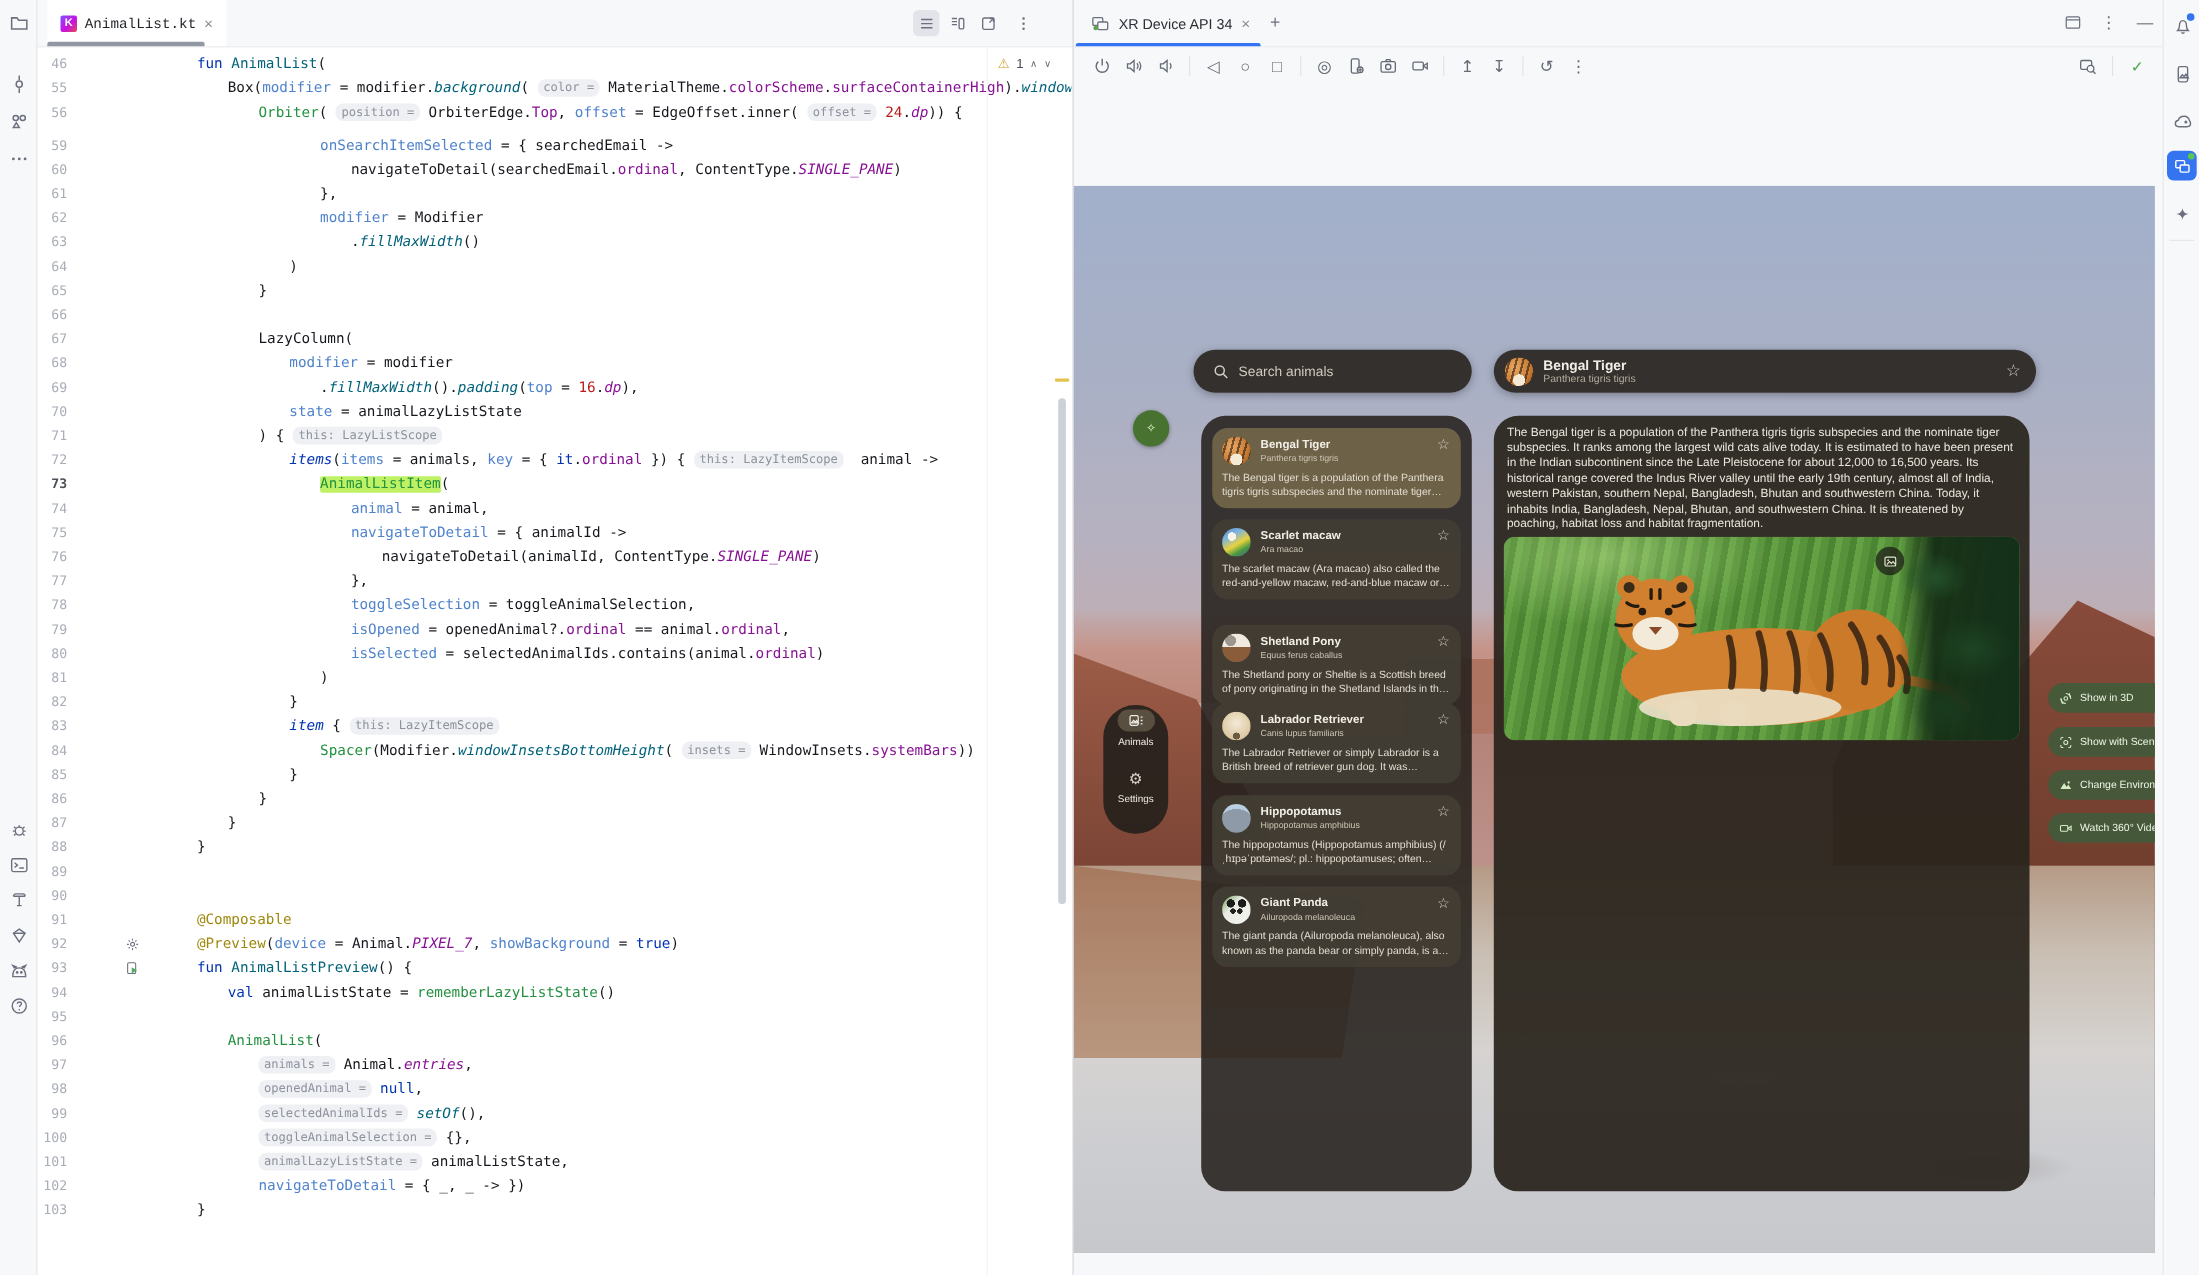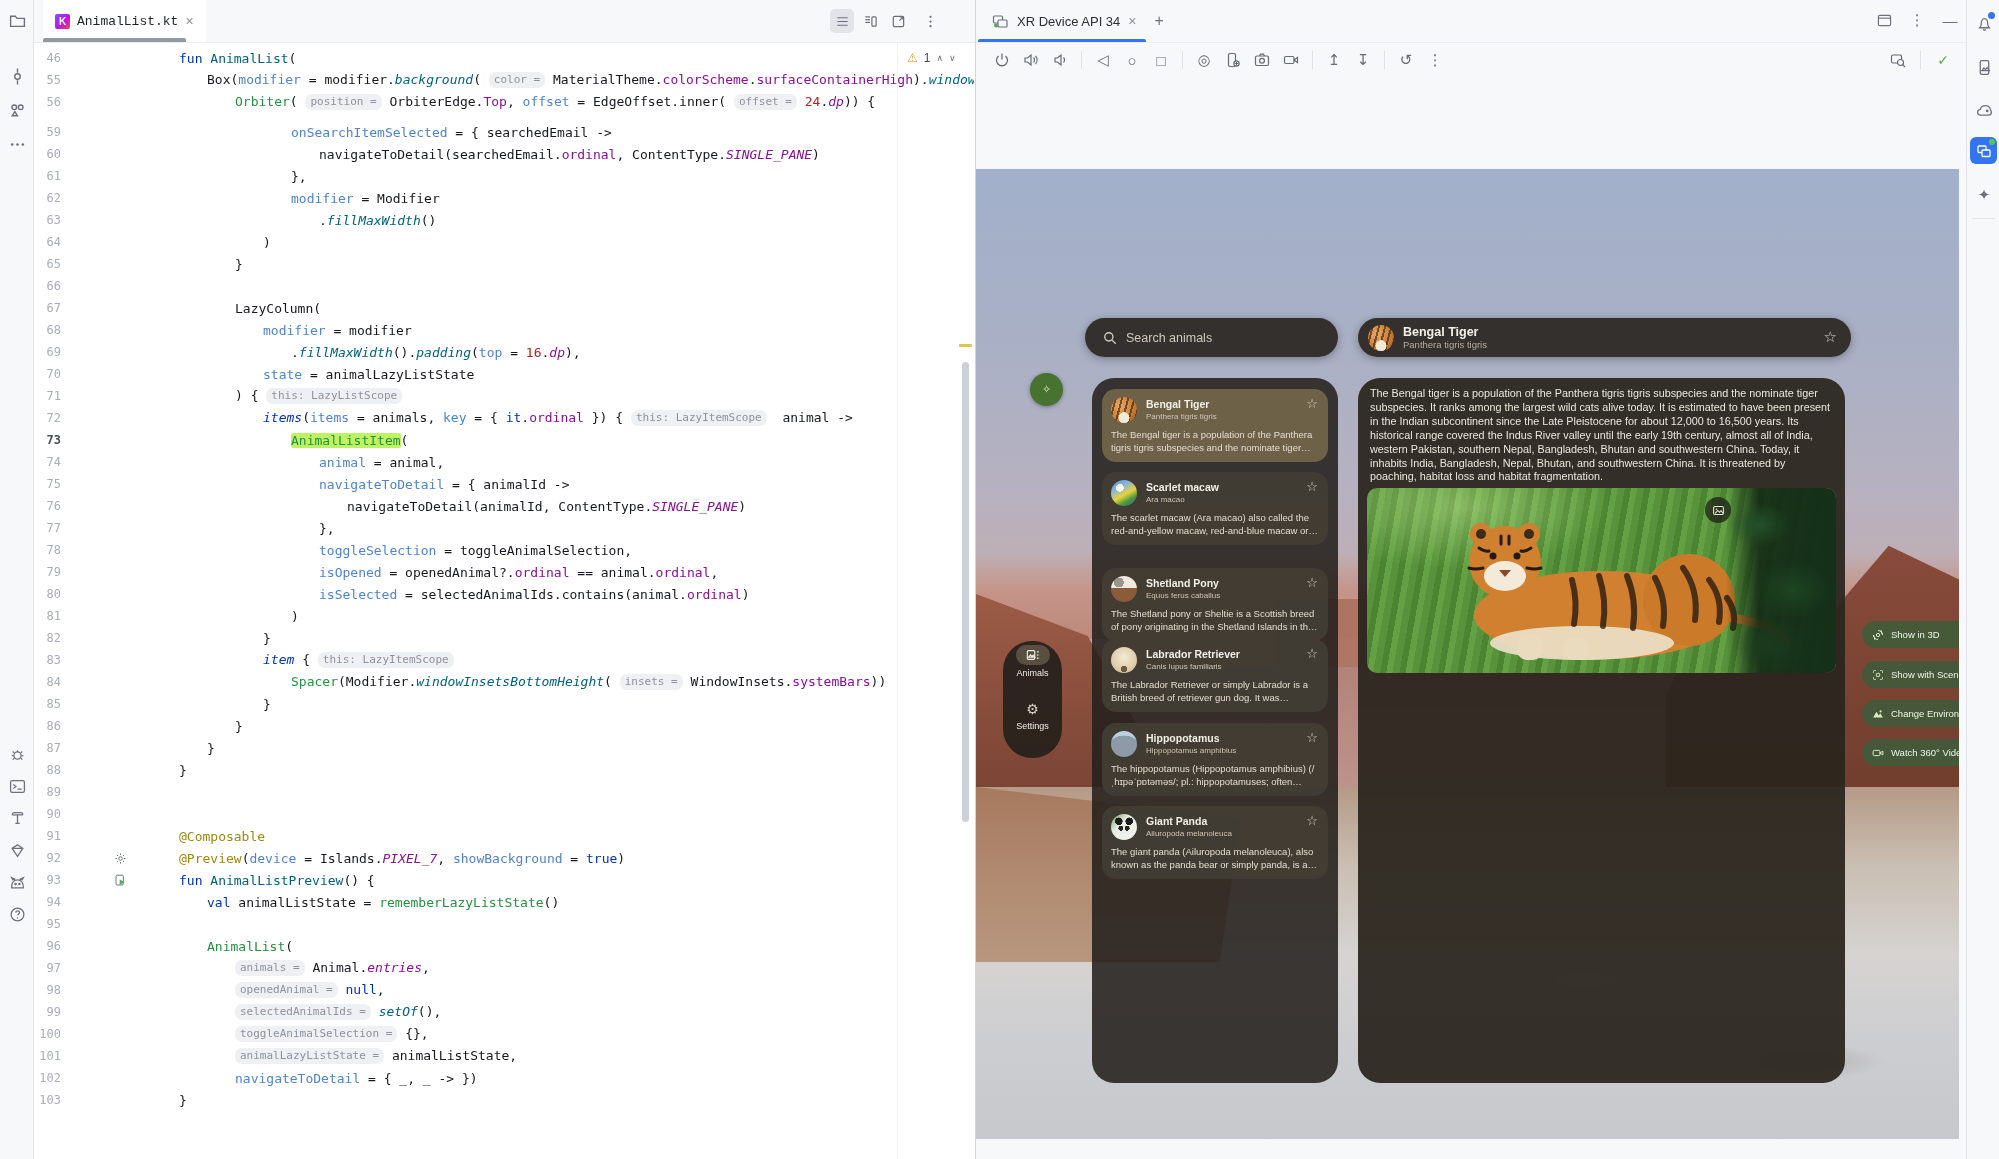--- a/index.html
+++ b/index.html
@@ -277,21 +277,21 @@
       <div class="crow"><span class="ln">85</span><span class="gut"></span><span class="ctext" style="padding-left: 84px;"><span>}</span></span></div>
       <div class="crow"><span class="ln">86</span><span class="gut"></span><span class="ctext" style="padding-left: 56px;"><span>}</span></span></div>
       <div class="crow"><span class="ln">87</span><span class="gut"></span><span class="ctext" style="padding-left: 28px;"><span>}</span></span></div>
       <div class="crow"><span class="ln">88</span><span class="gut"></span><span class="ctext" style="padding-left: 0px;"><span>}</span></span></div>
       <div class="crow"><span class="ln">89</span><span class="gut"></span><span class="ctext" style="padding-left: 0px;"></span></div>
       <div class="crow"><span class="ln">90</span><span class="gut"></span><span class="ctext" style="padding-left: 0px;"></span></div>
       <div class="crow"><span class="ln">91</span><span class="gut"></span><span class="ctext" style="padding-left: 0px;"><span class="c-ann">@Composable</span></span></div>
       <div class="crow"><span class="ln">92</span><span class="gut"><svg viewBox="0 0 16 16" fill="none" stroke="#6c707e" stroke-width="1.2">
             <circle cx="8" cy="8" r="2.2"></circle>
             <path d="M8 1.8v2M8 12.2v2M1.8 8h2M12.2 8h2M3.6 3.6l1.4 1.4M11 11l1.4 1.4M12.4 3.6L11 5M5 11l-1.4 1.4"></path>
-          </svg></span><span class="ctext" style="padding-left: 0px;"><span class="c-ann">@Preview</span><span>(</span><span class="c-arg">device</span><span> = Islands.</span><span class="c-propi">PIXEL_7</span><span>, </span><span class="c-arg">showBackground</span><span> = </span><span class="c-k">true</span><span>)</span></span></div>
+          </svg></span><span class="ctext" style="padding-left: 0px;"><span class="c-ann">@Preview</span><span>(</span><span class="c-arg">device</span><span> = Animal.</span><span class="c-propi">PIXEL_7</span><span>, </span><span class="c-arg">showBackground</span><span> = </span><span class="c-k">true</span><span>)</span></span></div>
       <div class="crow"><span class="ln">93</span><span class="gut"><svg viewBox="0 0 16 16">
             <rect x="2.5" y="1.5" width="9" height="12" rx="1.5" fill="none" stroke="#6c707e" stroke-width="1.2"></rect>
             <path d="M7 6.5l6 3.5-6 3.5z" fill="#59a869"></path>
           </svg></span><span class="ctext" style="padding-left: 0px;"><span class="c-k">fun </span><span class="c-dec">AnimalListPreview</span><span>() {</span></span></div>
       <div class="crow"><span class="ln">94</span><span class="gut"></span><span class="ctext" style="padding-left: 28px;"><span class="c-k">val </span><span>animalListState = </span><span class="c-fn">rememberLazyListState</span><span>()</span></span></div>
       <div class="crow"><span class="ln">95</span><span class="gut"></span><span class="ctext" style="padding-left: 0px;"></span></div>
       <div class="crow"><span class="ln">96</span><span class="gut"></span><span class="ctext" style="padding-left: 28px;"><span class="c-fn">AnimalList</span><span>(</span></span></div>
       <div class="crow"><span class="ln">97</span><span class="gut"></span><span class="ctext" style="padding-left: 56px;"><span class="c-inlay">animals =</span><span> Animal.</span><span class="c-propi">entries</span><span>,</span></span></div>
       <div class="crow"><span class="ln">98</span><span class="gut"></span><span class="ctext" style="padding-left: 56px;"><span class="c-inlay">openedAnimal =</span><span> </span><span class="c-k">null</span><span>,</span></span></div>
       <div class="crow"><span class="ln">99</span><span class="gut"></span><span class="ctext" style="padding-left: 56px;"><span class="c-inlay">selectedAnimalIds =</span><span> </span><span class="c-ext">setOf</span><span>(),</span></span></div>

